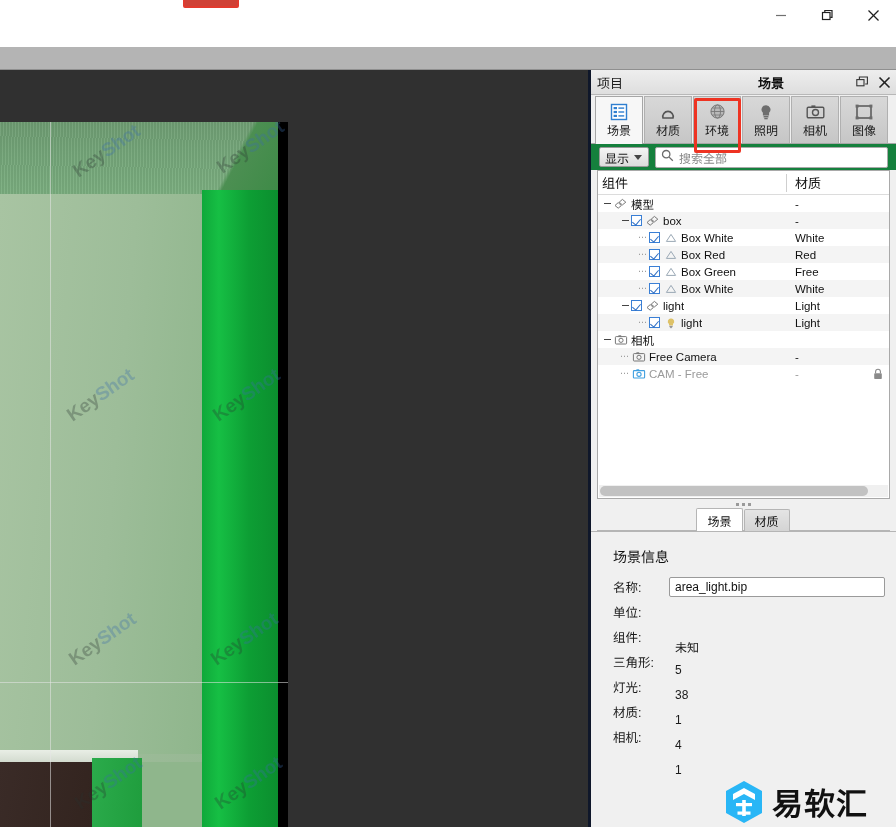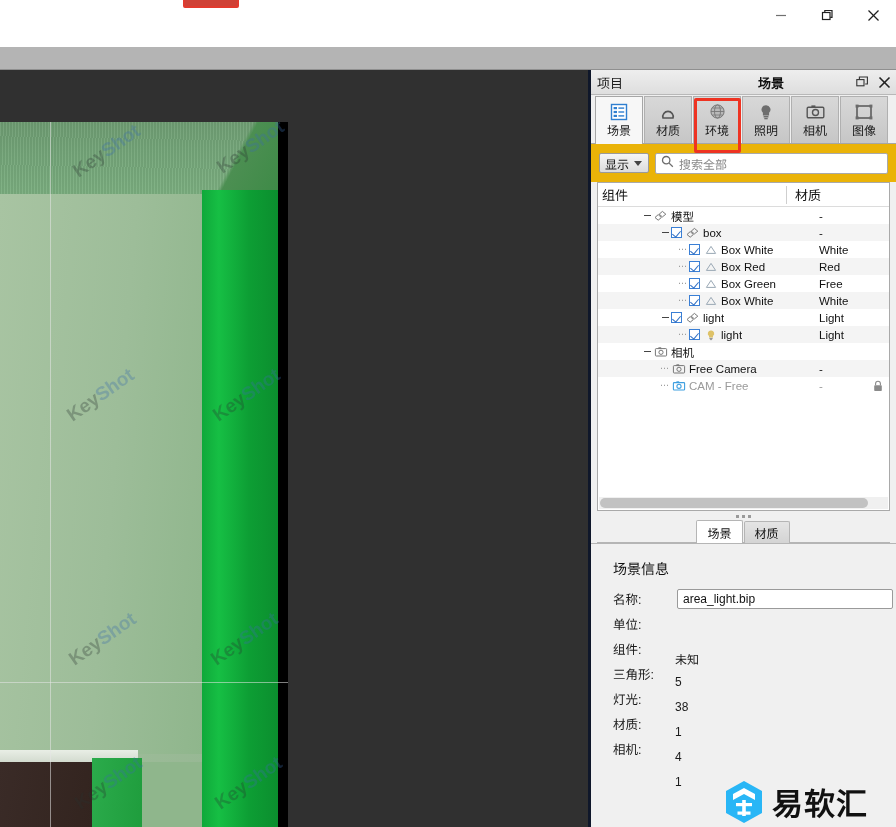--- a/index.html
+++ b/index.html
@@ -198,24 +198,24 @@
     position: absolute;
     left: 103px; top: 3px;
     width: 47px; height: 55px;
     border: 3px solid #ee3322;
     border-radius: 2px;
     pointer-events: none;
   }
 
   
   .searchrow {
-    height: 38px;
+    height: 26px;
     display: flex; align-items: center;
     padding: 0 8px;
-    background: #eab308;
+    background: #15803d;
   }
   .btn-show {
     height: 20px;
     min-width: 50px;
     padding: 0 5px;
     background: linear-gradient(180deg, #f5f5f5 0%, #dcdcdc 100%);
     border: 1px solid #9a9a9a;
     border-radius: 2px;
     display: flex; align-items: center; gap: 5px;
     font-size: 12px; color: #1a1a1a;
@@ -264,23 +264,22 @@
     height: 17px;
     font-size: 11.5px;
     color: #111;
     position: relative;
   }
   .trow.alt { background: #f4f4f4; }
   .trow.dim .tlabel, .trow.dim .tmat { color: #9a9a9a; }
   .tcell-name {
     width: 188px;
     display: flex; align-items: center;
-    padding-left: 20px;
+    padding-left: 4px;
     overflow: hidden;
-    margin-left: 24px;
   }
   .tcell-mat {
     flex: 1;
     padding-left: 9px;
     font-size: 11.5px;
     color: #111;
     display: flex; align-items: center;
     justify-content: space-between;
     padding-right: 6px;
   }
@@ -387,21 +386,21 @@
     padding-left: 6px;
     margin-top: 36px;
   }
   .si-input {
     width: 216px; height: 20px;
     background: #ffffff;
     border: 1px solid #9a9a9a;
     border-radius: 2px;
     display: flex; align-items: center;
     padding: 0 5px;
-    font-size: 12px; color: #111; margin-left: 8px;
+    font-size: 12px; color: #111;
   }
 
   
   .brand {
     position: absolute;
     left: 724px; top: 779px;
     display: flex; align-items: center; gap: 8px;
   }
   .brand-mark { width: 40px; height: 44px; }
   .brand-text {

